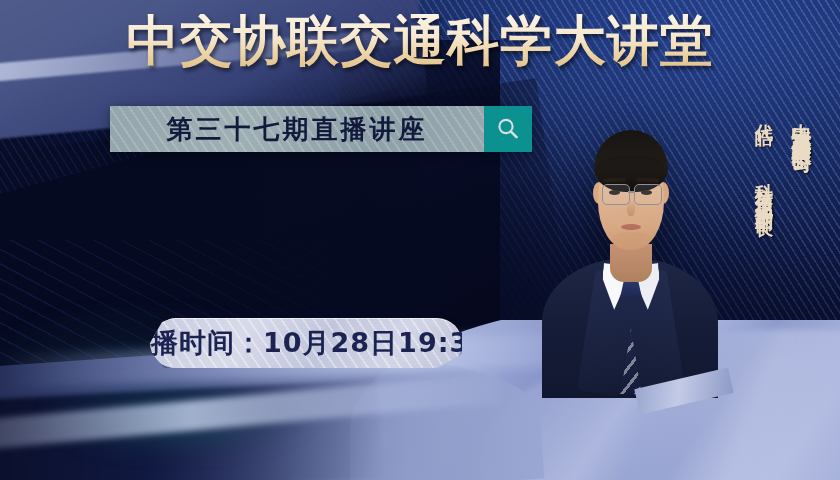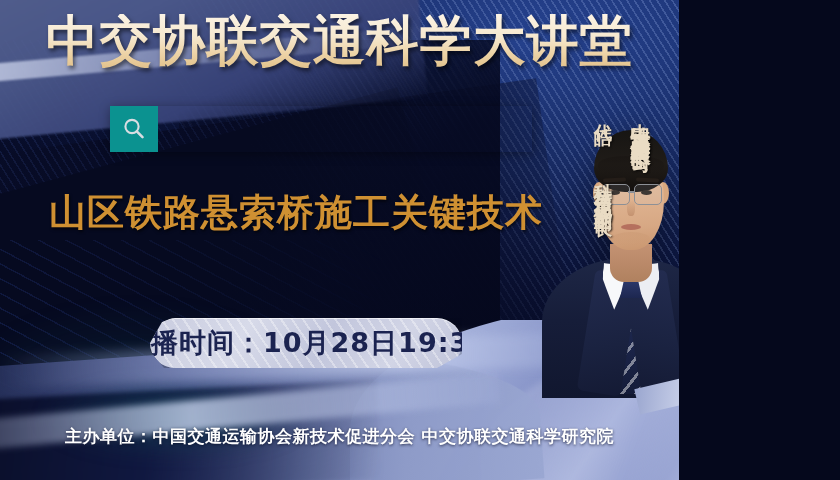--- a/index.html
+++ b/index.html
@@ -1,19 +1,19 @@
 <!DOCTYPE html>
 <html><head>
 <meta charset="utf-8">
 <style>
   html,body{margin:0;padding:0;background:#05081c;}
   body{font-family:"Liberation Sans","DejaVu Sans",sans-serif;}
 
   #poster{
-    position:relative;width:679px;height:480px;overflow:hidden;
+    position:relative;width:840px;height:480px;overflow:hidden;
     background:#14532d;
   }
 
   
   .bg-base{
     position:absolute;inset:0;
     background:
       radial-gradient(120% 90% at 78% 8%, #2a4a9e 0%, #1d3577 28%, #101d4e 52%, #070c28 72%, #05081e 100%),
       linear-gradient(180deg,#0b1036 0%,#070b24 60%,#05081c 100%);
   }
@@ -332,30 +332,32 @@
     <div class="silk-l"></div>
     <div class="silk-dark-fold"></div>
     <div class="silk-teal"></div>
     <div class="silk-l-shine"></div>
     <div class="silk-topline"></div>
   </div>
 
   <div class="main-title">中交协联交通科学大讲堂</div>
 
   <div class="subtitle-bar">
+    <div class="subtitle-main">
+      <span class="subtitle-text">第三十七期直播讲座</span>
+    </div>
     <div class="subtitle-icon">
       <svg width="26" height="26" viewBox="0 0 26 26">
         <circle cx="11" cy="10.5" r="6.6" fill="none" stroke="#d9dde2" stroke-width="2.1"></circle>
         <line x1="15.8" y1="15.4" x2="21.5" y2="21.1" stroke="#d9dde2" stroke-width="2.6" stroke-linecap="round"></line>
       </svg>
     </div>
   </div>
 
   <div class="lecture-title">
-    <span class="lecture-line">山区铁路悬索桥施工关键技术</span>
   </div>
 
   <div class="time-pill">
     <span class="time-text">直播时间：10月28日19:30</span>
   </div>
 
   <div class="portrait">
     <div class="p-shadow"></div>
     <div class="p-body"></div>
     <div class="p-shirt"></div>
@@ -380,15 +382,14 @@
     <div class="p-glasses-bridge"></div>
     <div class="p-nose"></div>
     <div class="p-mouth"></div>
     <div class="p-chin"></div>
     <div class="p-doc"></div>
   </div>
 
   <div class="vtext v-org">中铁大桥局集团有限公司</div>
   <div class="vtext v-name">代皓  科技与信息化部副部长</div>
 
-  <div class="footer">主办单位：中国交通运输协会新技术促进分会    中交协联交通科学研究院</div>
 
 </div>
 
 </body></html>

